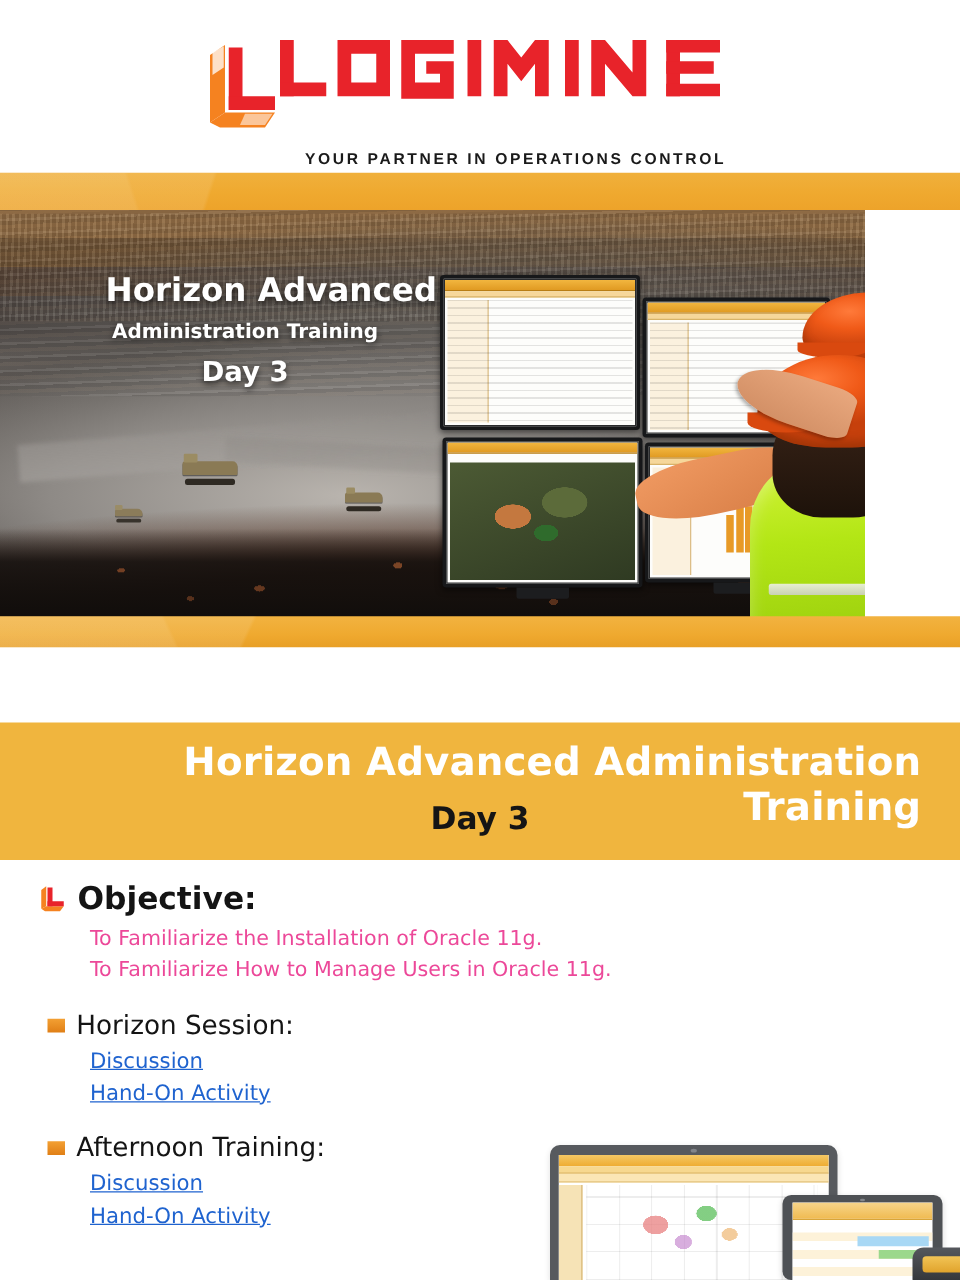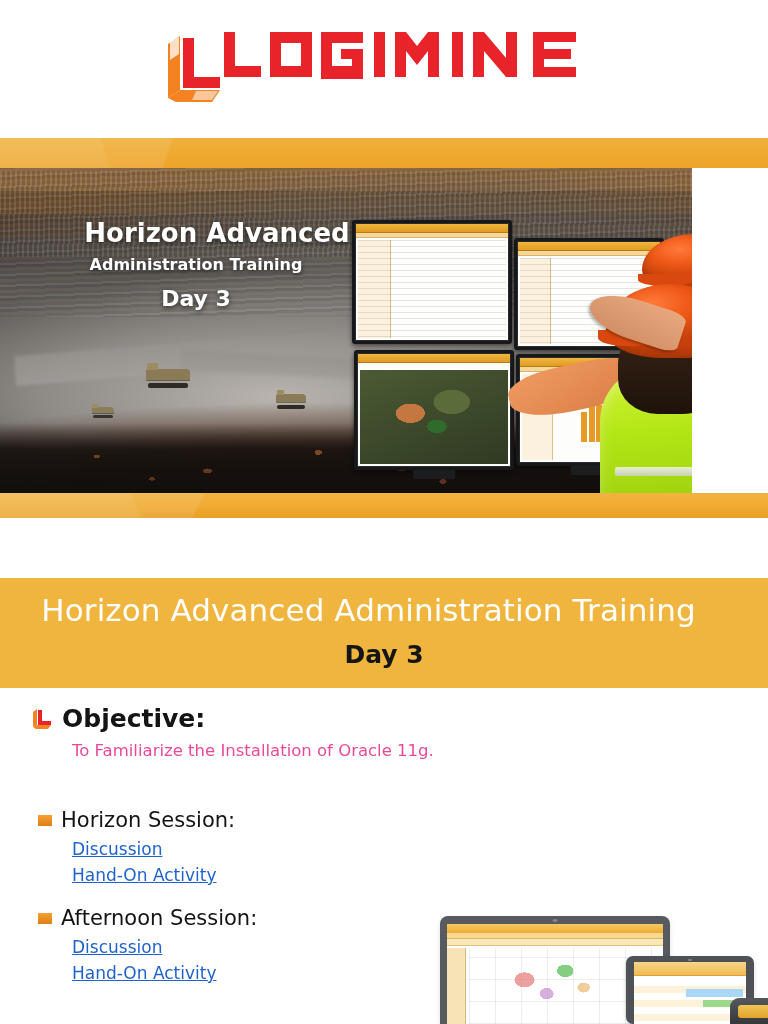--- a/index.html
+++ b/index.html
@@ -258,23 +258,23 @@
   .banner-l2 { font-size:16px; font-weight:bold; text-align:center; line-height:1.18; margin-top:7px; }
   .banner-l3 { font-size:22px; font-weight:bold; text-align:center; margin-top:11px; }
 
   
   .title-block {
     position:absolute; left:0; top:578px; width:768px; height:110px;
     background:#f0b53e;
   }
   .title-main {
     position:absolute; left:0; top:14px; width:737px;
-    text-align:center; color:#ffffff;
-    font-family:"DejaVu Sans", sans-serif;
-    font-size:31px; font-weight:normal; letter-spacing:.1px;
+    text-align:right; color:#ffffff;
+    font-family:"DejaVu Sans", sans-serif;
+    font-size:31px; font-weight:bold; letter-spacing:.1px;
   }
   .title-sub {
     position:absolute; left:0; top:62px; width:768px;
     text-align:center; color:#151515;
     font-family:"DejaVu Sans", sans-serif;
     font-size:25px; font-weight:bold;
   }
 
   
   .content { position:absolute; left:0; top:696px; width:768px; height:328px; }
@@ -416,20 +416,21 @@
 
           <path d="M249 2 h11 l22 26 v-26 h11 v45 h-11 l-22 -26 v26 h-11 z"></path>
 
           <rect x="309" y="2" width="11" height="45"></rect>
           <rect x="309" y="2" width="43" height="10"></rect>
           <rect x="309" y="19" width="38" height="10"></rect>
           <rect x="309" y="37" width="43" height="10"></rect>
         </g>
       </svg>
 
+      <div class="logo-tagline">YOUR PARTNER IN OPERATIONS CONTROL</div>
     </div>
   </div>
 
   <div class="banner">
     <div class="banner-topbar"></div>
 
     <div class="banner-photo">
       <div class="mine-bg"></div>
       <div class="mine-strata"></div>
       <div class="mine-rills"></div>
@@ -541,36 +542,37 @@
       <svg class="obj-bullet" viewBox="0 0 20 22">
         <path d="M1 4 L5 1 L5 17 L1 19 Z" fill="#f58220"></path>
         <path d="M1 19 L5 17 L19 17 L16 21 L4 21 Z" fill="#f58220"></path>
         <rect x="6" y="2" width="4" height="15" fill="#e8232a"></rect>
         <rect x="6" y="13" width="13" height="4" fill="#e8232a"></rect>
       </svg>
       <span class="obj-title">Objective:</span>
     </div>
 
     <div class="obj-line obj-line-1">To Familiarize the Installation of Oracle 11g.</div>
+    <div class="obj-line obj-line-2">To Familiarize How to Manage Users in Oracle 11g.</div>
 
     <div class="session session-1">
       <div class="session-head">
         <span class="sq-bullet"></span>
         <span class="session-title">Horizon Session:</span>
       </div>
       <div class="session-links">
         <a class="session-link">Discussion</a>
         <a class="session-link">Hand-On Activity</a>
       </div>
     </div>
 
     <div class="session session-2">
       <div class="session-head">
         <span class="sq-bullet"></span>
-        <span class="session-title">Afternoon Session:</span>
+        <span class="session-title">Afternoon Training:</span>
       </div>
       <div class="session-links">
         <a class="session-link">Discussion</a>
         <a class="session-link">Hand-On Activity</a>
       </div>
     </div>
 
     <div class="devices">
       <div class="dev-monitor">
         <div class="dev-scr">

